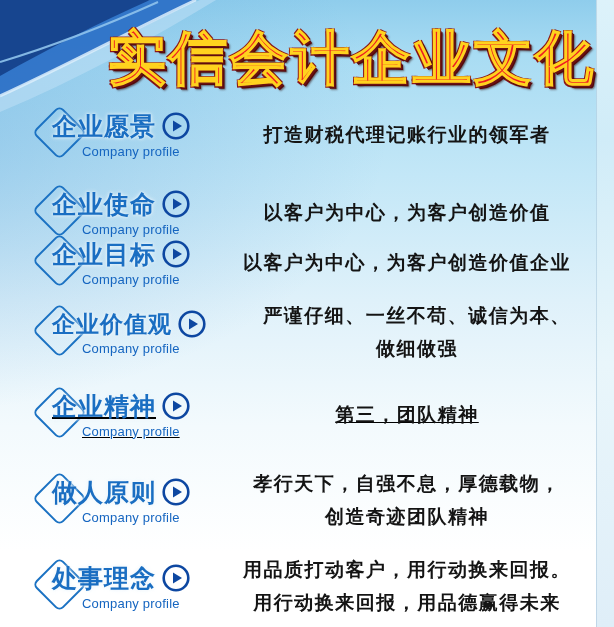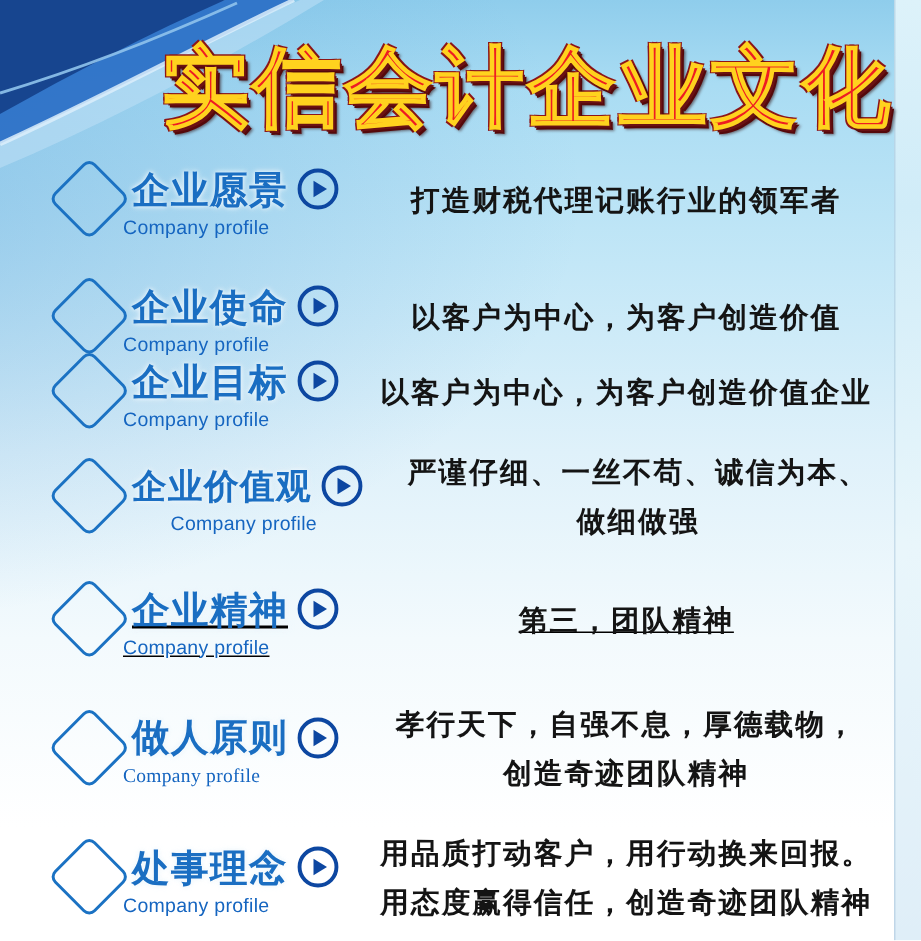--- a/index.html
+++ b/index.html
@@ -37,42 +37,41 @@
   }
   .row{
     position:absolute;left:30px;right:20px;
     display:flex;align-items:center;
   }
   .r1{top:102px;height:64px;}
   .r2{top:180px;height:64px;}
   .r3{top:230px;height:64px;}
   .r4{top:296px;height:72px;}
   .r5{top:376px;height:76px;text-decoration:underline;}
-  .r6{top:462px;height:76px;font-family:Liberation Serif, serif;}
+  .r6{top:462px;height:76px;}
   .r7{top:548px;height:76px;}
   .badge{
     position:relative;flex:0 0 176px;height:100%;
     display:flex;flex-direction:column;justify-content:center;
   }
-  .r4 .badge{flex-basis:196px;align-items:center;}
+  .r4 .badge{flex-basis:196px;}
   .diamond{
     position:absolute;left:10px;top:50%;
     width:35px;height:35px;margin-top:-21px;
     border:2.5px solid #1b72c3;border-radius:6px;
     transform:rotate(45deg);
   }
   .badge-line{
     position:relative;z-index:1;
     display:flex;align-items:center;margin-left:22px;
   }
   .badge-label{
     font-size:25px;font-weight:700;color:#1a6ec2;letter-spacing:1px;
     white-space:nowrap;
     text-shadow:0 0 3px rgba(238,247,252,0.95),0 0 5px rgba(238,247,252,0.8);
-    margin-left:36px;
   }
   .r4 .badge-label{font-size:23px;}
   .play{margin-left:5px;flex:0 0 auto;}
   .badge-sub{
     position:relative;z-index:1;
     margin:1px 0 0 52px;
     font-size:13px;color:#1565c0;letter-spacing:0.2px;
     white-space:nowrap;
   }
   .text{
@@ -215,17 +214,17 @@
         <span class="badge-label">处事理念</span>
         <svg class="play" width="30" height="30" viewBox="0 0 30 30">
             <circle cx="15" cy="15" r="12.3" fill="none" stroke="#0d47a1" stroke-width="2.6"></circle>
             <path d="M12 9.5 L21 15 L12 20.5 Z" fill="#0d47a1"></path>
           </svg>
       </div>
       <div class="badge-sub">Company profile</div>
     </div>
     <div class="text">
       <span>用品质打动客户，用行动换来回报。</span>
-      <span>用态度赢得信任，创造奇迹团队精神</span>
+      <span>用行动换来回报，用品德赢得未来</span>
     </div>
   </div>
 
 </div>
 
 </body></html>

